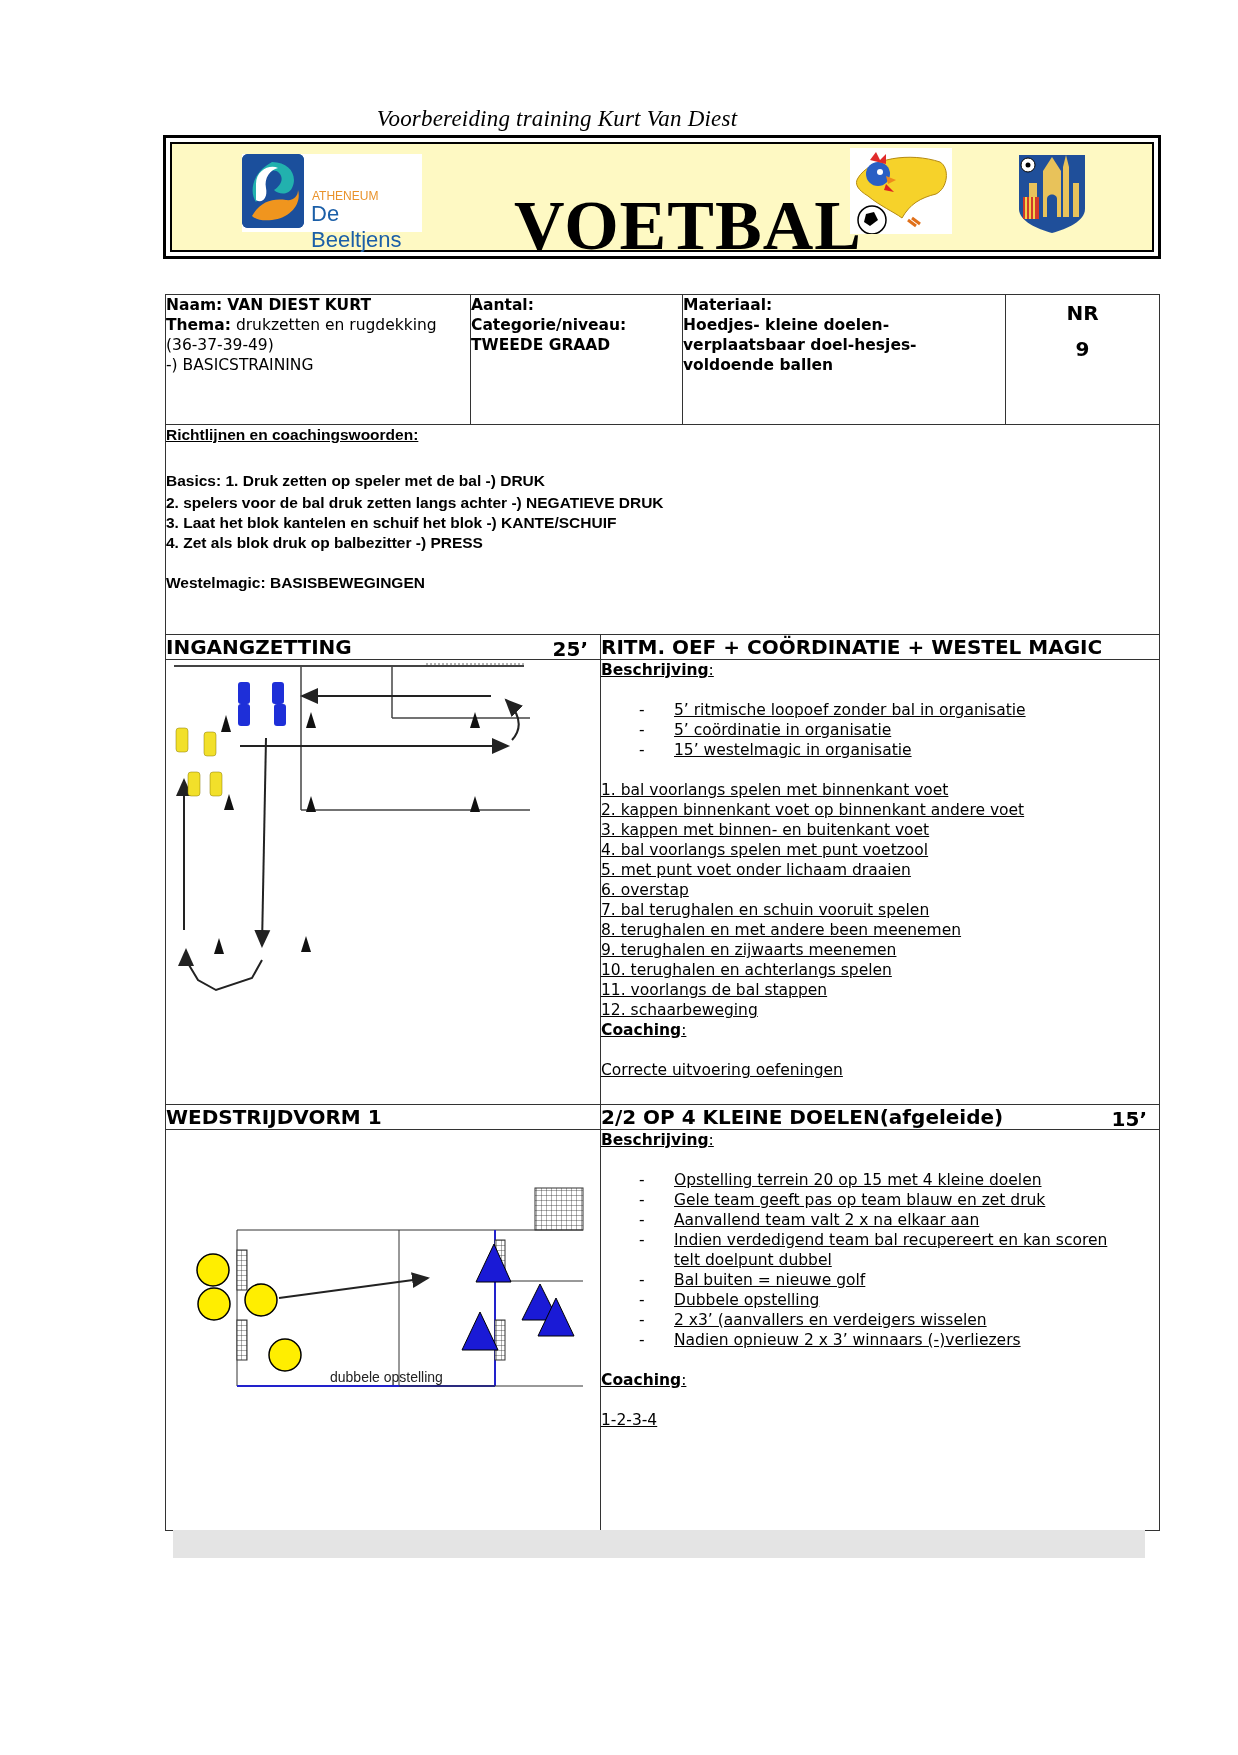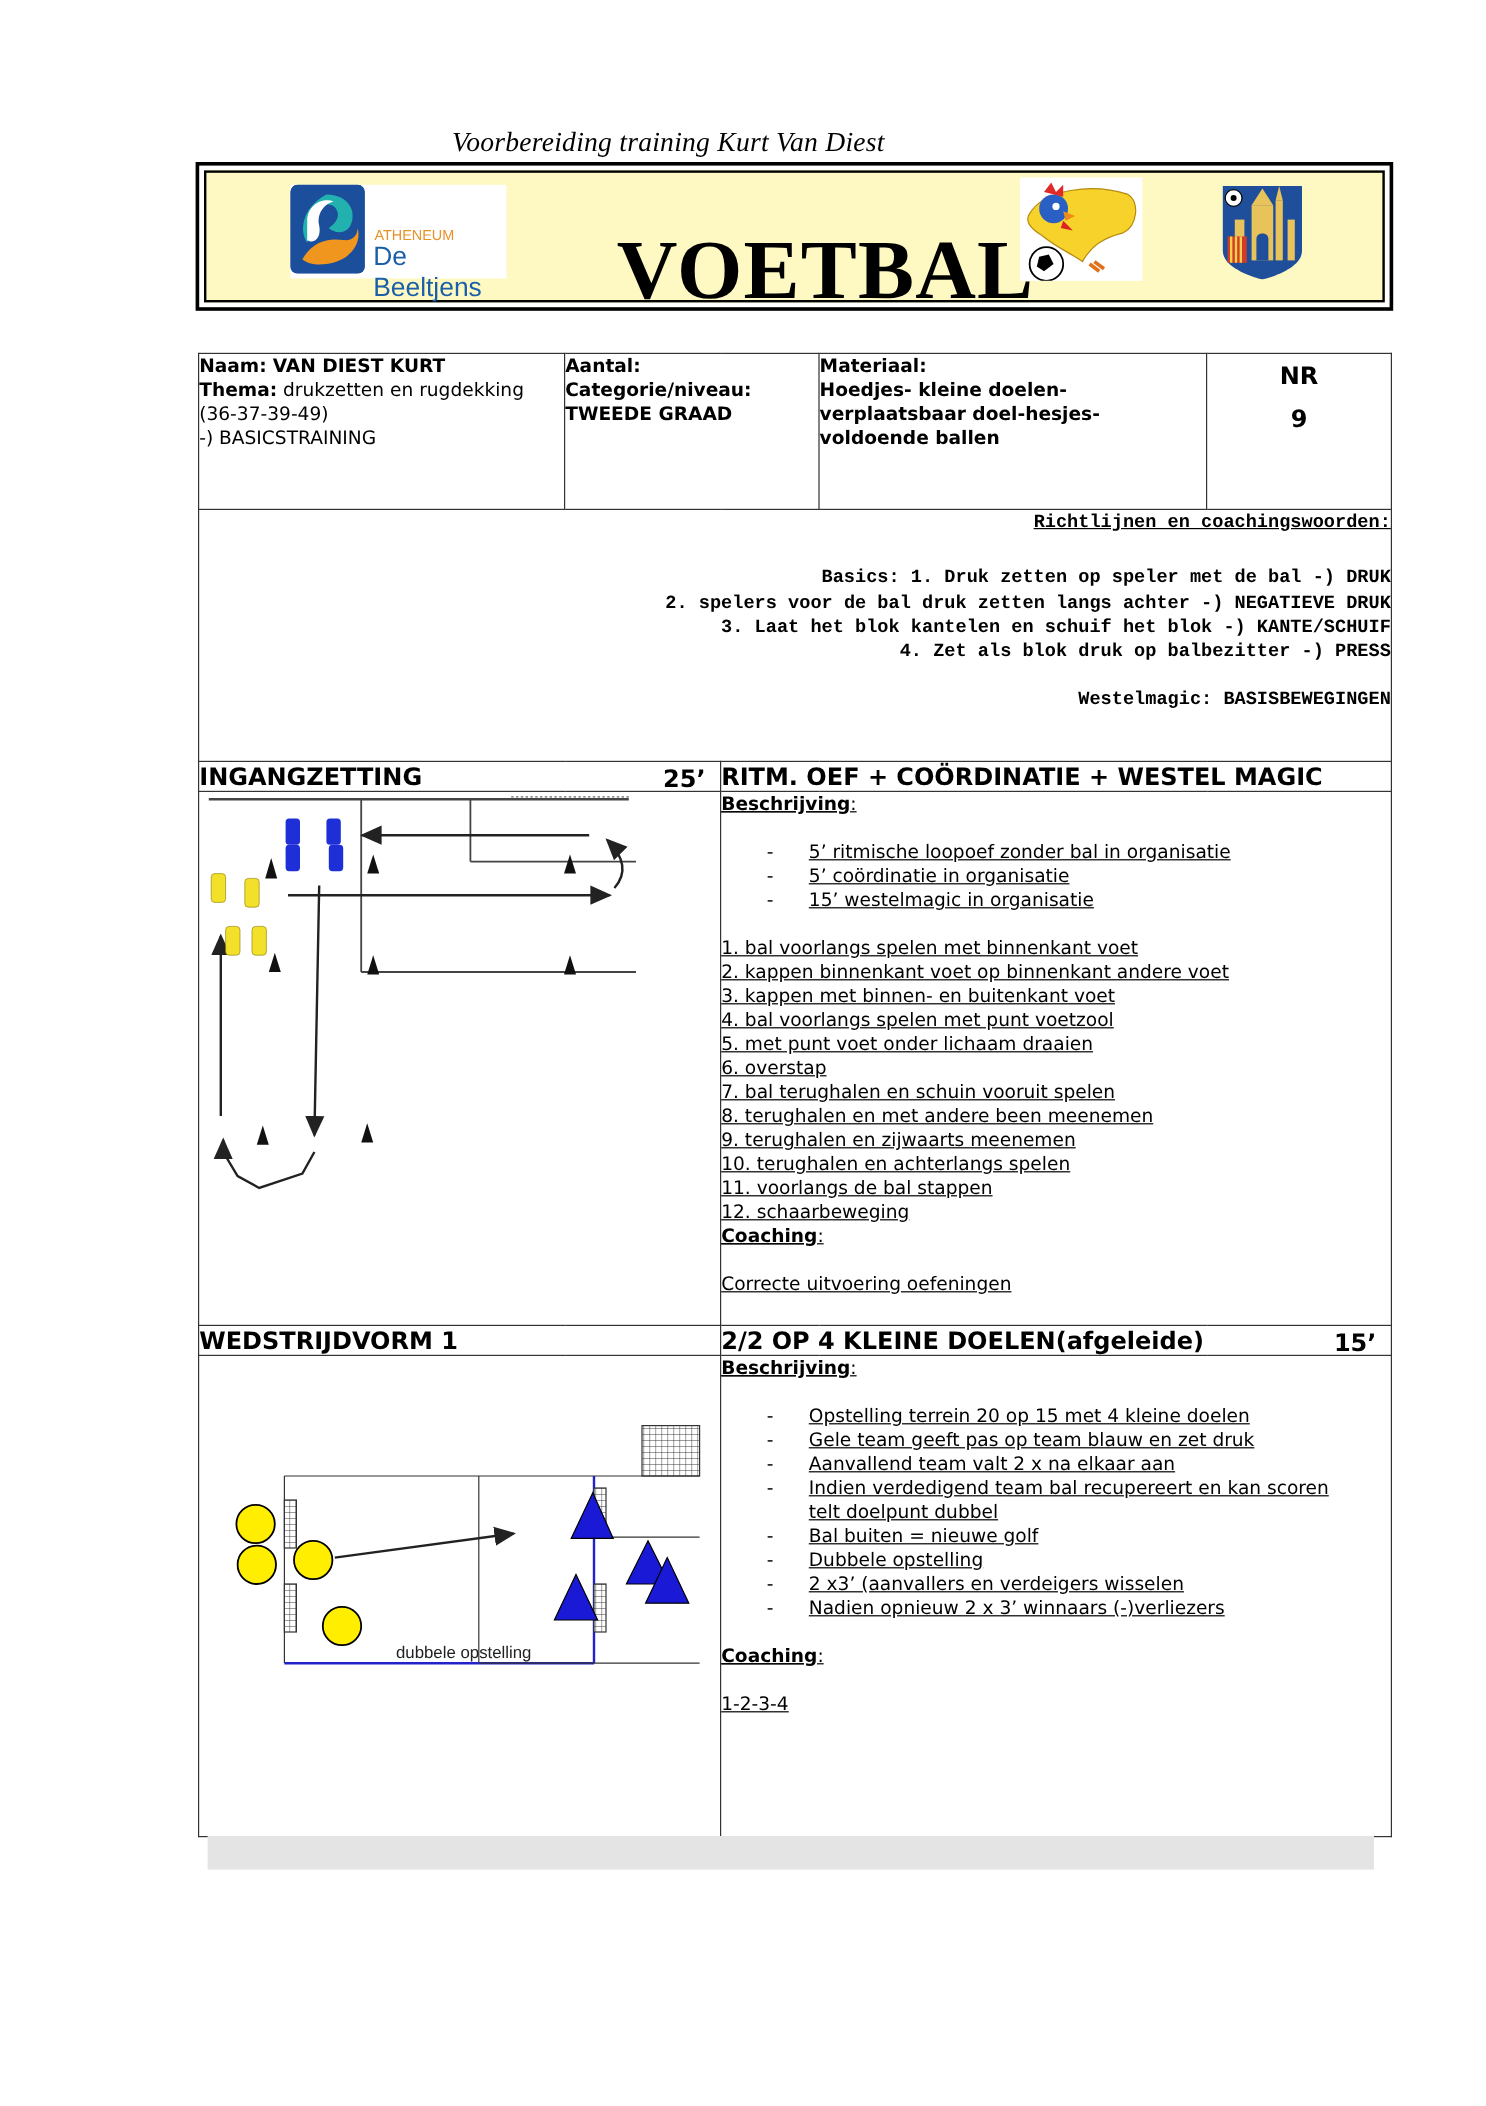--- a/index.html
+++ b/index.html
@@ -14,21 +14,21 @@
   .logo-text2 { position:absolute; left:69px; top:47px; font-size:22px; color:#1b5fa8; font-family:"Liberation Sans", sans-serif; }
   .logo-rooster { position:absolute; left:678px; top:4px; width:102px; height:86px; background:#fff; }
   .logo-crest { position:absolute; left:845px; top:9px; width:70px; height:80px; }
 
   table.sheet { position:absolute; left:165px; top:294px; width:994px; border-collapse:collapse; table-layout:fixed; }
   table.sheet td { border:1px solid #333; vertical-align:top; padding:0; }
   .cell-pad { padding:4px 10px; font-size:15.5px; line-height:20px; }
   .b { font-weight:bold; }
   .nr { text-align:center; font-weight:bold; font-size:20px; line-height:36px; padding-top:2px; }
   .u { text-decoration:underline; font-weight:bold; }
-  .richt { padding:4px 10px; font-family:Liberation Mono, monospace; font-size:15.5px; font-weight:bold;text-align:right; }
+  .richt { padding:4px 10px; font-family:Liberation Sans, sans-serif; font-size:15.5px; font-weight:bold; }
   .sec-h { font-weight:bold; font-size:20px; padding:2px 10px; font-family:"DejaVu Sans", sans-serif; height:24px; white-space:nowrap; position:relative; }
   .sec-h .right { position:absolute; right:12px; top:2px;margin-left:32px; }
   .desc { padding:2px 11px 8px; font-size:15.5px; line-height:20px;text-decoration:underline; }
   .dash-list { margin:0; padding:0; list-style:none; }
   .dash-list li { position:relative; padding-left:73px; }
   .dash-list li::before { content:"-"; position:absolute; left:38px; }
   .num-list { margin:0; padding:0; list-style:none; }
   .gray-bar { position:absolute; left:173px; top:1530px; width:972px; height:28px; background:#e4e4e4; }
 </style>
 </head>

